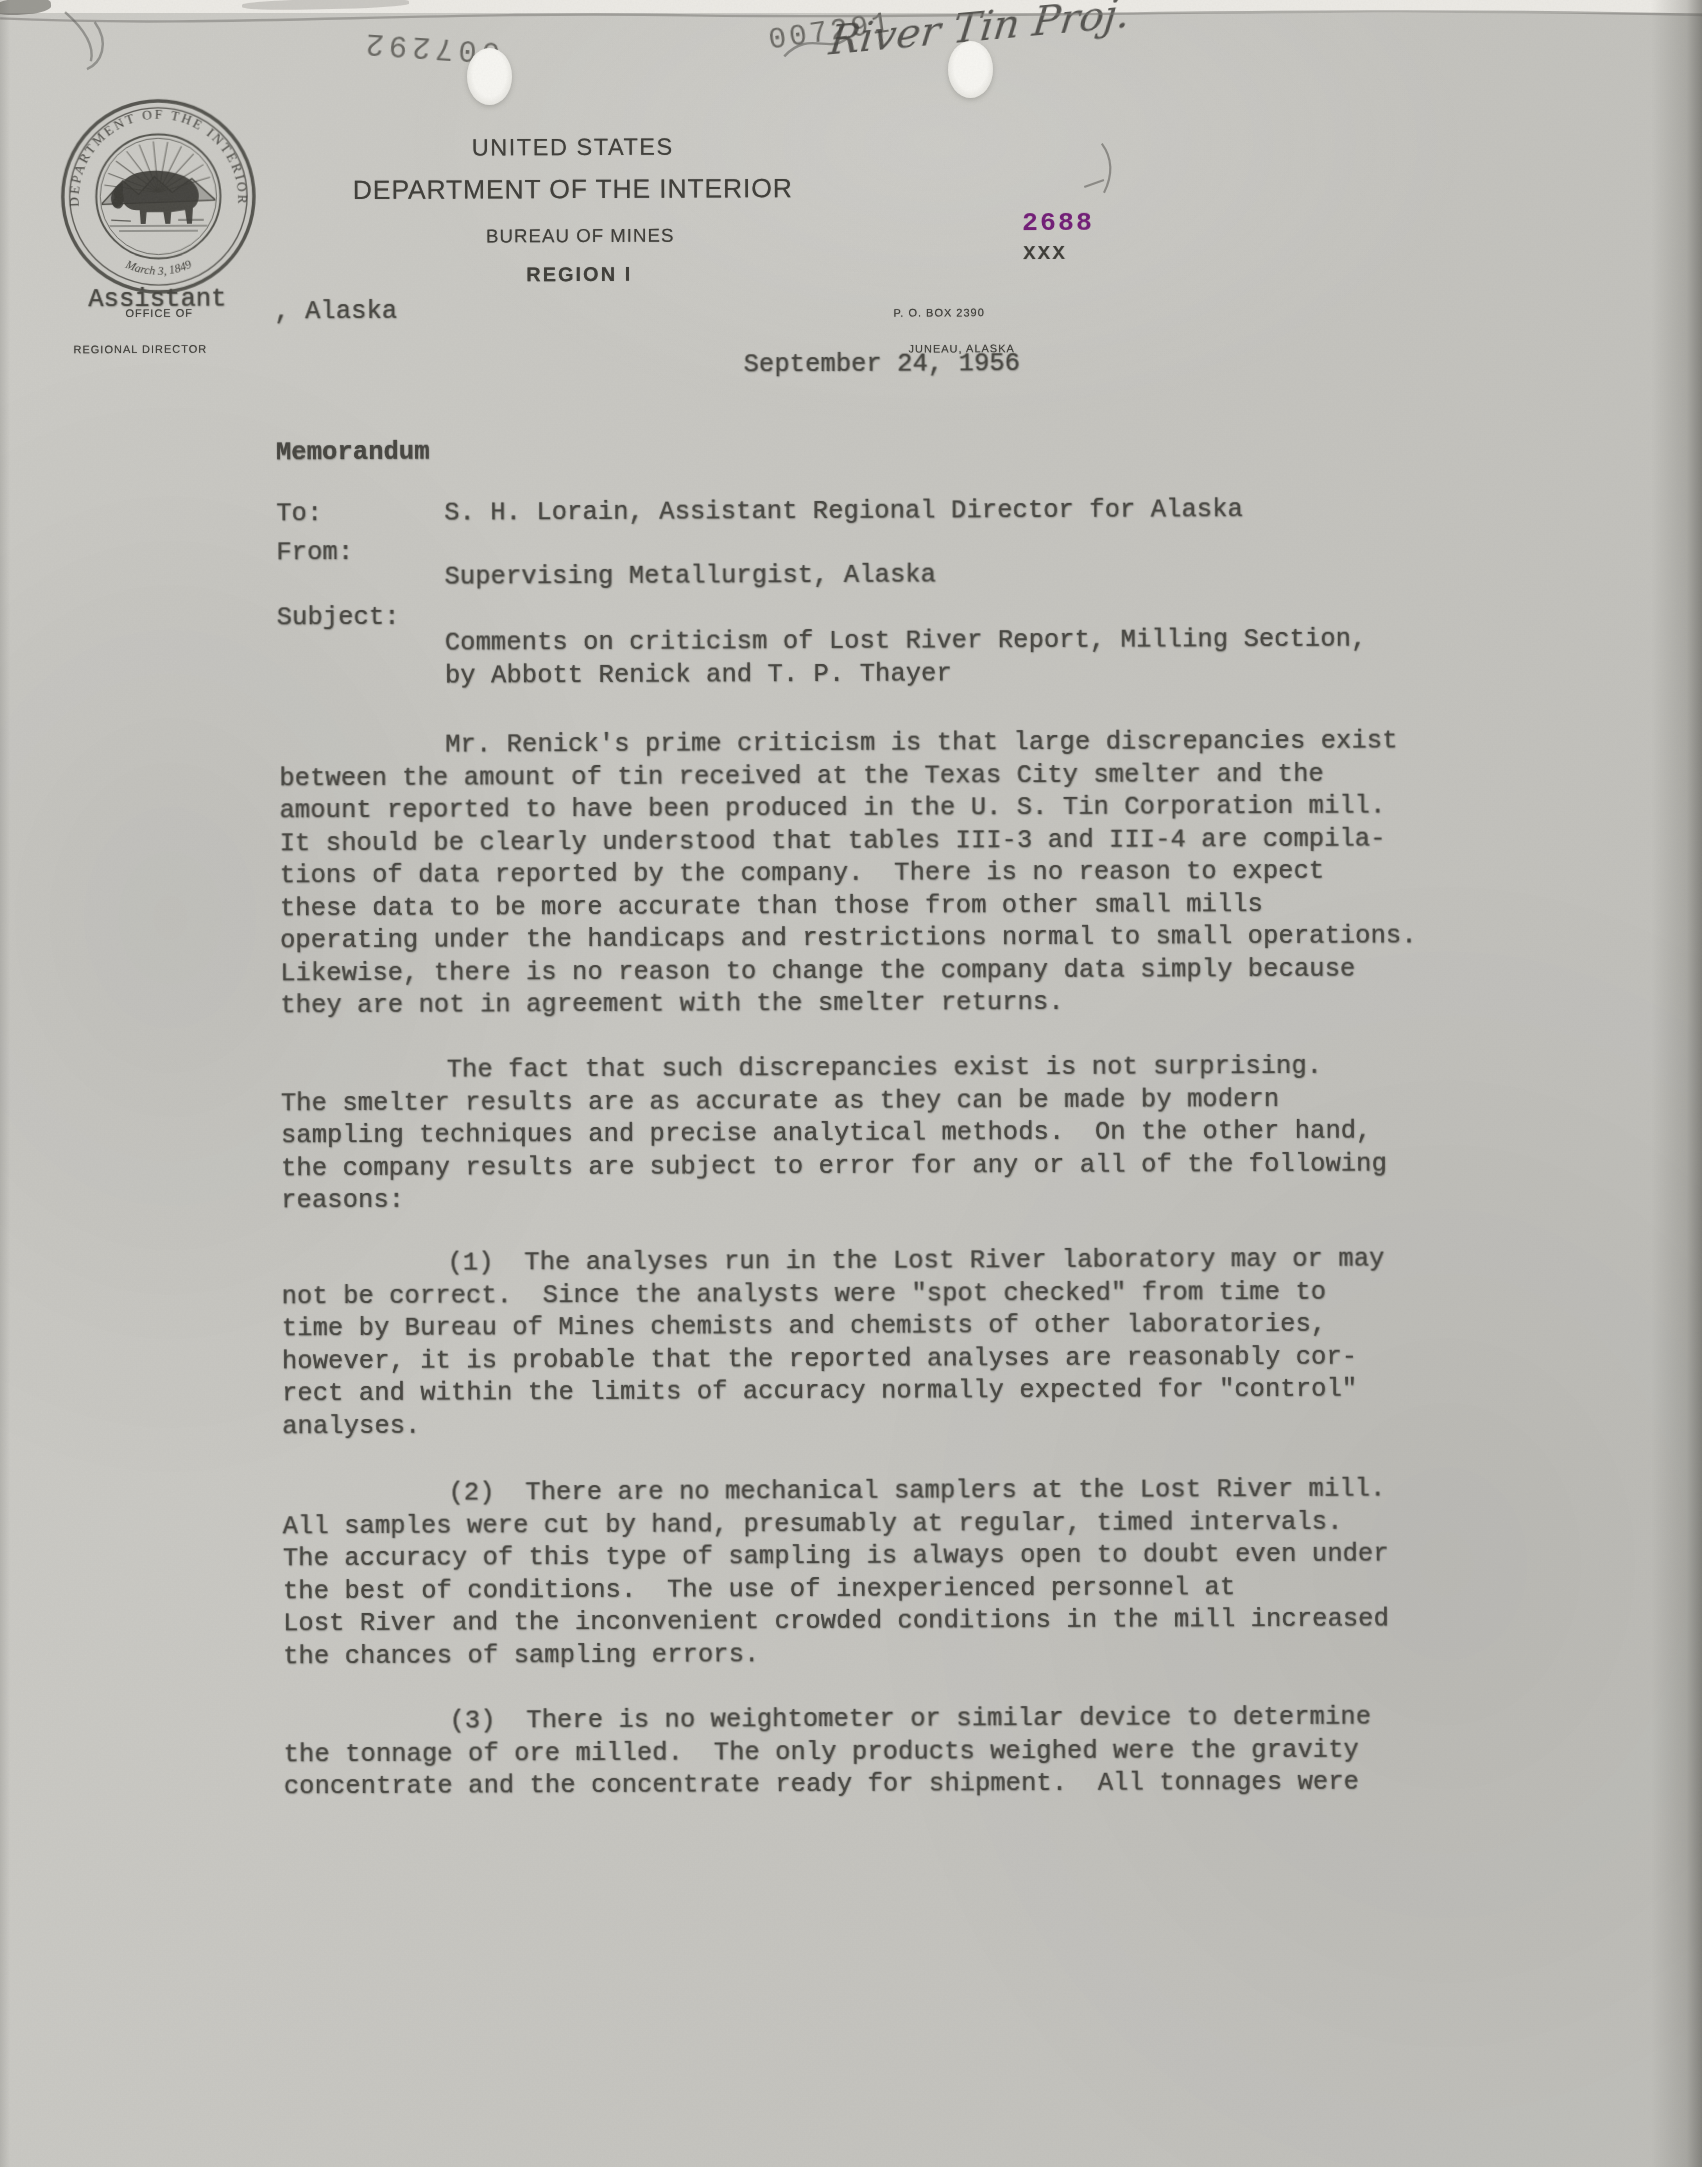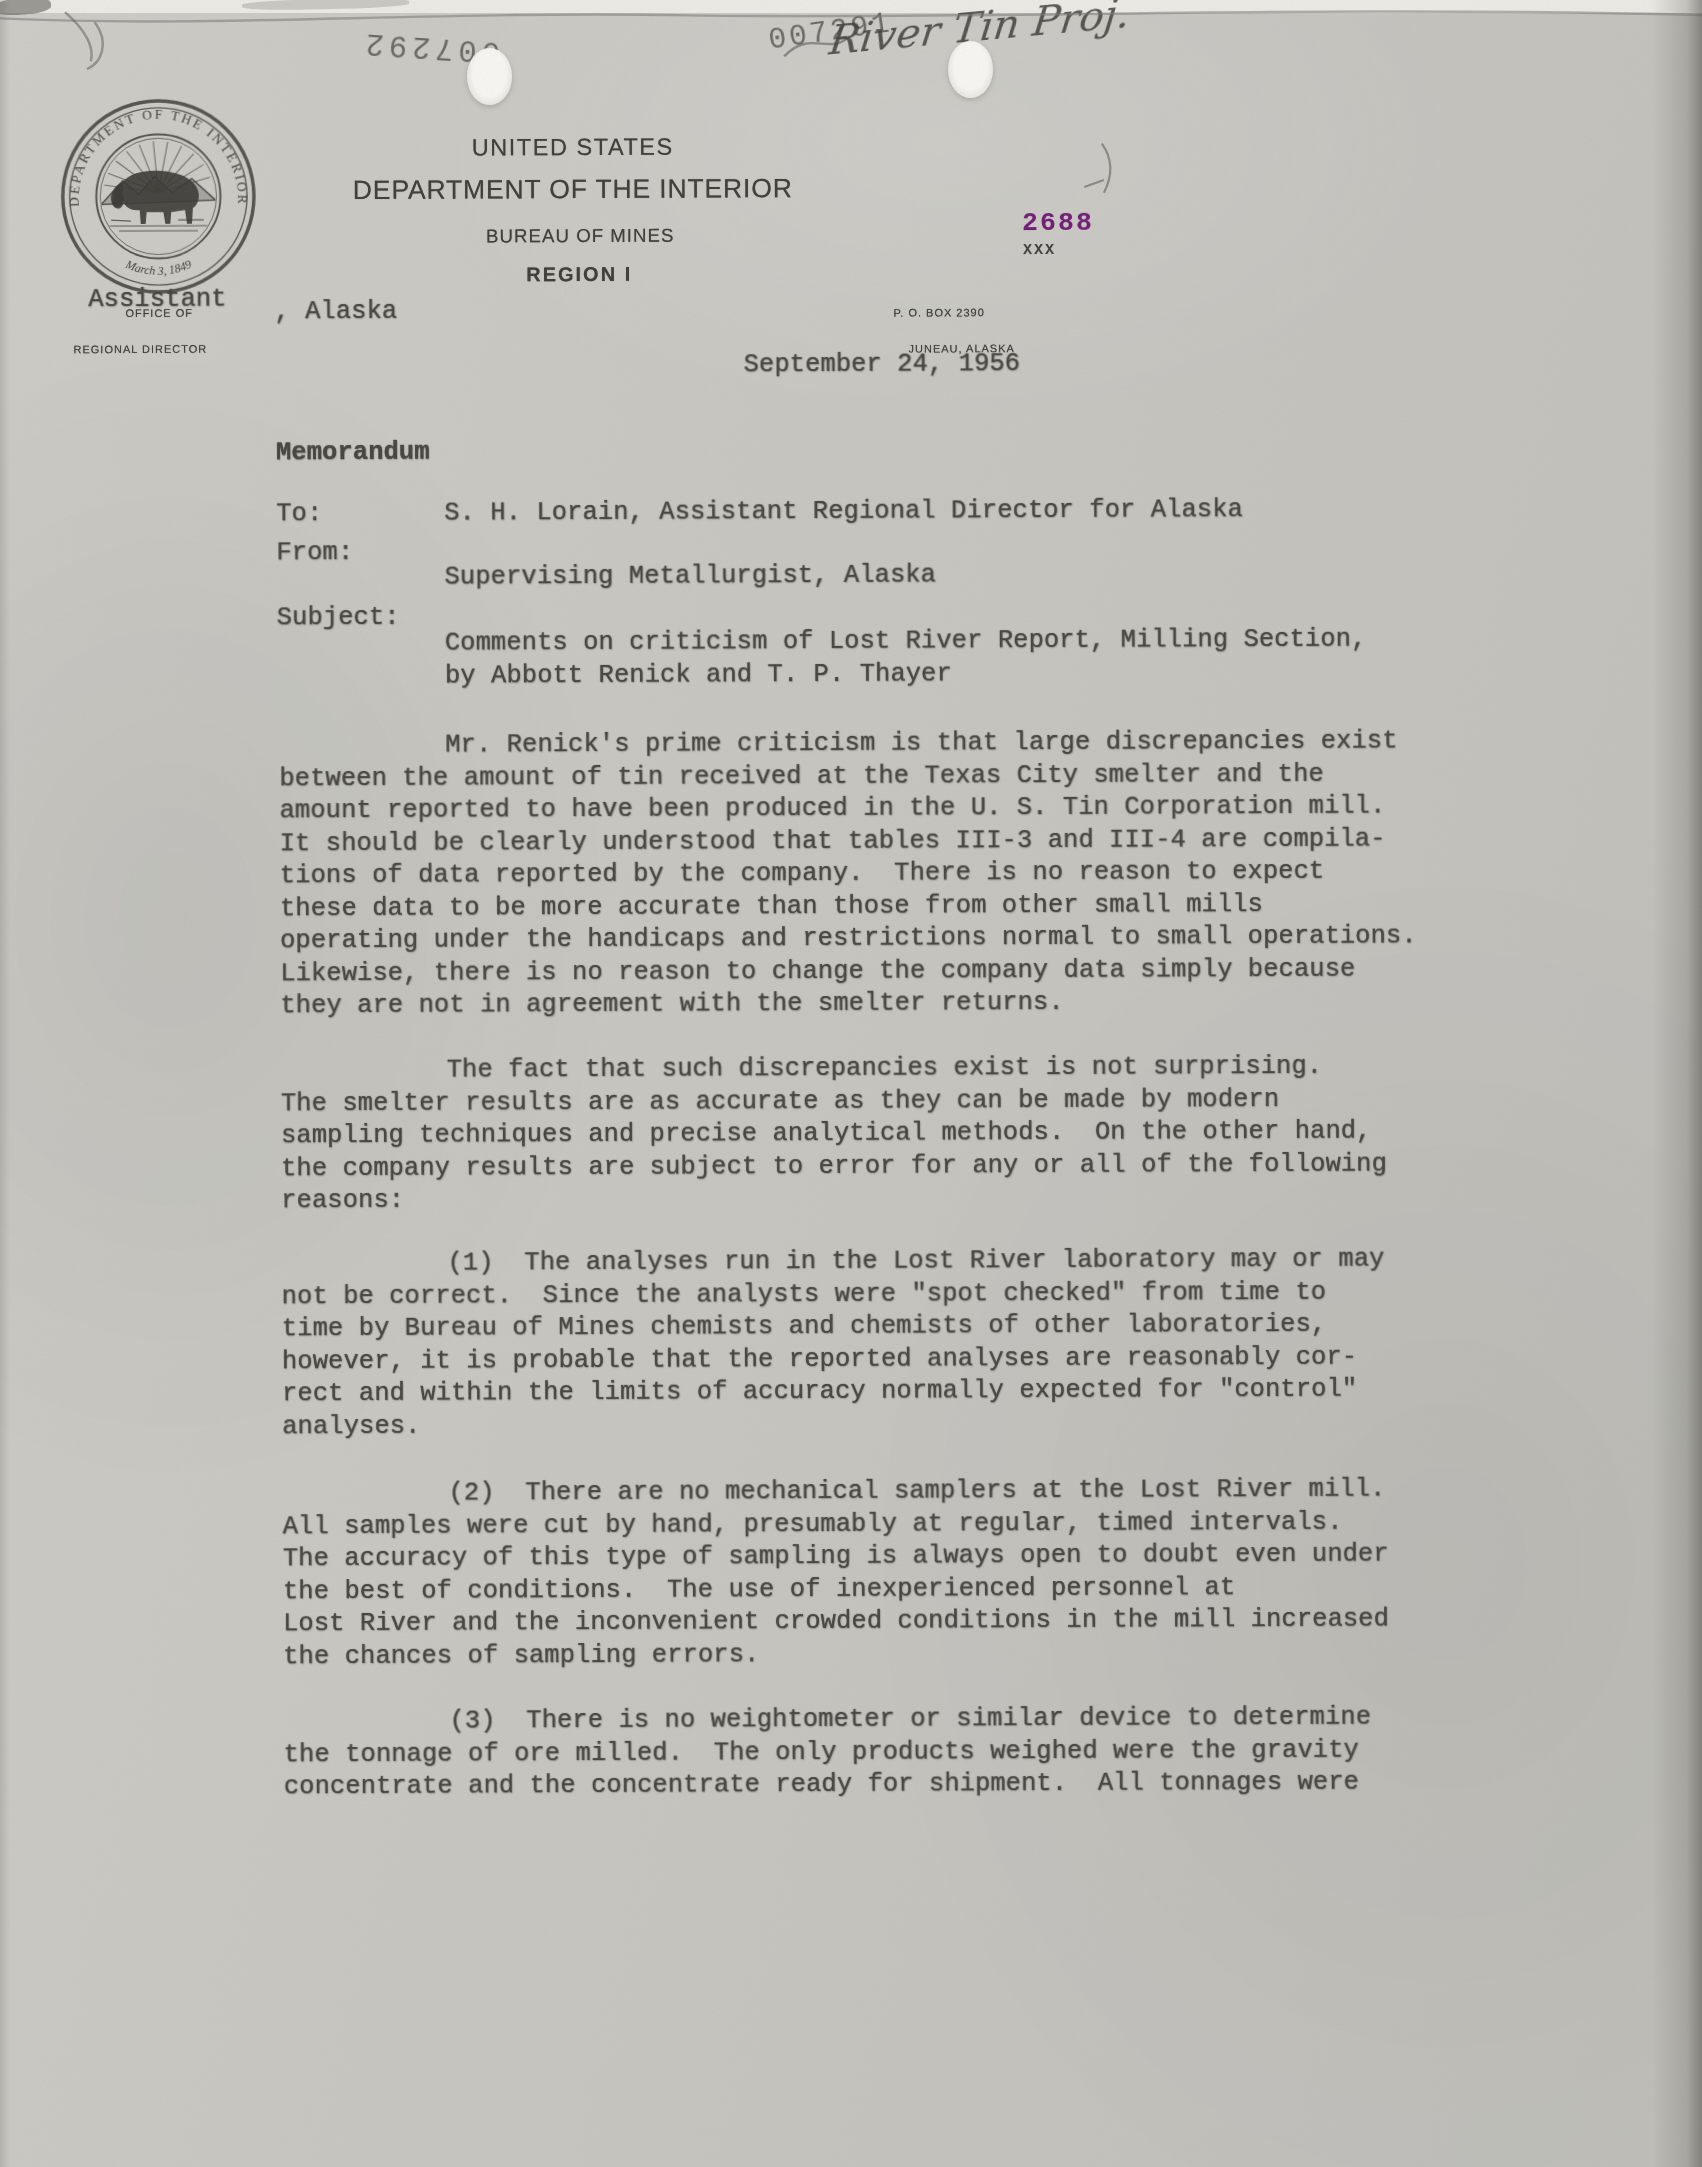--- a/index.html
+++ b/index.html
@@ -27,21 +27,21 @@
   .lh-bureau{font-size:18.7px;letter-spacing:1px;}
   .lh-region{font-size:20px;font-weight:bold;letter-spacing:2px;}
   .lh-small{font-size:11px;font-weight:normal;letter-spacing:1px;}
   .stamp{position:absolute;margin:0;font-family:"Liberation Mono","DejaVu Sans Mono",monospace;
     color:rgba(77,76,71,.78);filter:blur(0.4px);}
   .stamp-inverted{left:333px;top:21.7px;width:167px;height:45px;line-height:45px;
     font-size:30.5px;letter-spacing:4.9px;transform:rotate(184deg);}
   .stamp-right{left:768px;top:15.8px;font-size:29.6px;letter-spacing:3px;transform:rotate(-8deg);}
   .file-number{left:1021px;top:210px;font-size:26.6px;font-weight:bold;letter-spacing:2px;
     color:#701a75;filter:blur(0.3px);}
-  .file-mark{left:1022px;top:244px;font-size:15px;font-weight:bold;letter-spacing:2px;
+  .file-mark{left:1022px;top:244px;font-size:21px;font-weight:bold;letter-spacing:2px;
     color:#3a3934;filter:blur(0.3px);}
   .handwriting{position:absolute;left:829px;top:3.9px;margin:0;
     font-family:"DejaVu Serif","Liberation Serif",serif;font-style:italic;font-size:41px;
     color:rgba(62,61,57,.85);transform:rotate(-5deg) skewX(-12deg);filter:blur(0.3px);white-space:pre;}
   .hole{position:absolute;width:45px;height:57px;border-radius:50%;z-index:22;
     background:radial-gradient(ellipse at 50% 45%, #f7f6f2 52%, #e7e6e1 72%, rgba(201,200,195,0) 100%);
     box-shadow:0 2px 4.9px rgba(110,109,104,.35);}
   .hole1{left:467px;top:48px;}
   .hole2{left:948px;top:41px;}
   .smudge-a{position:absolute;left:-5.9px;top:-3.9px;width:57px;height:15.8px;background:#55544f;

